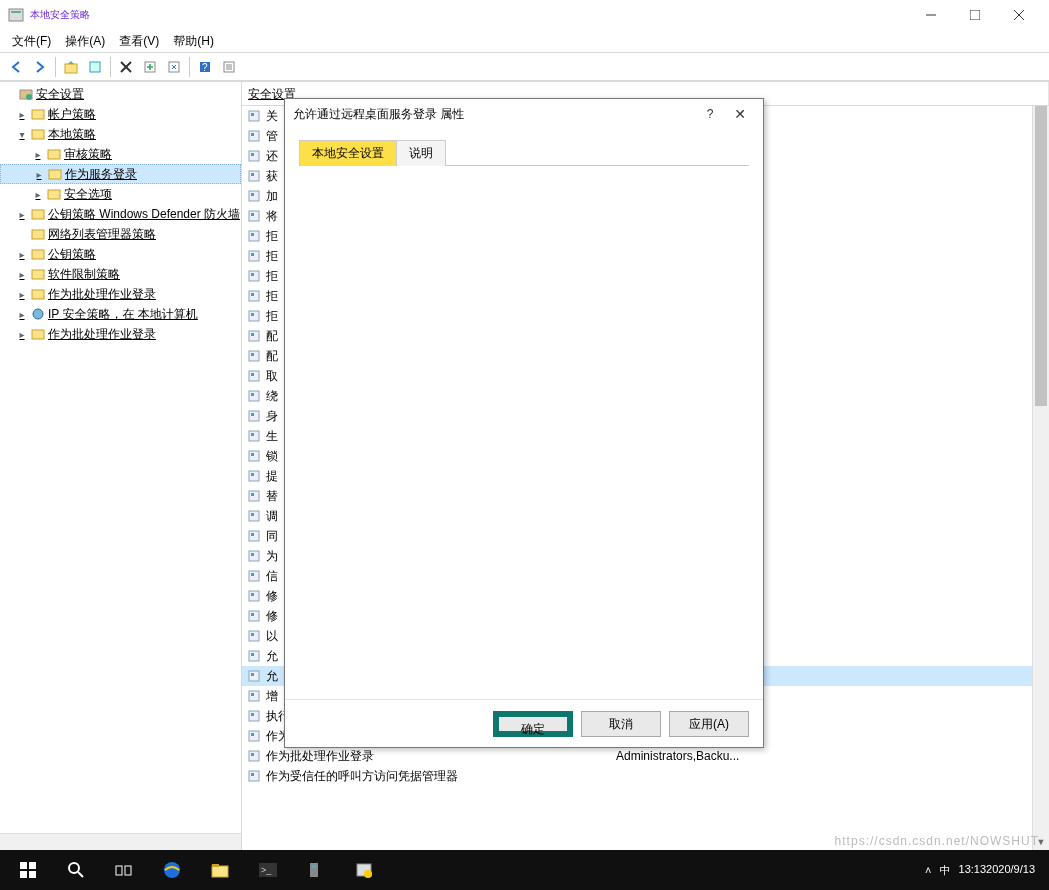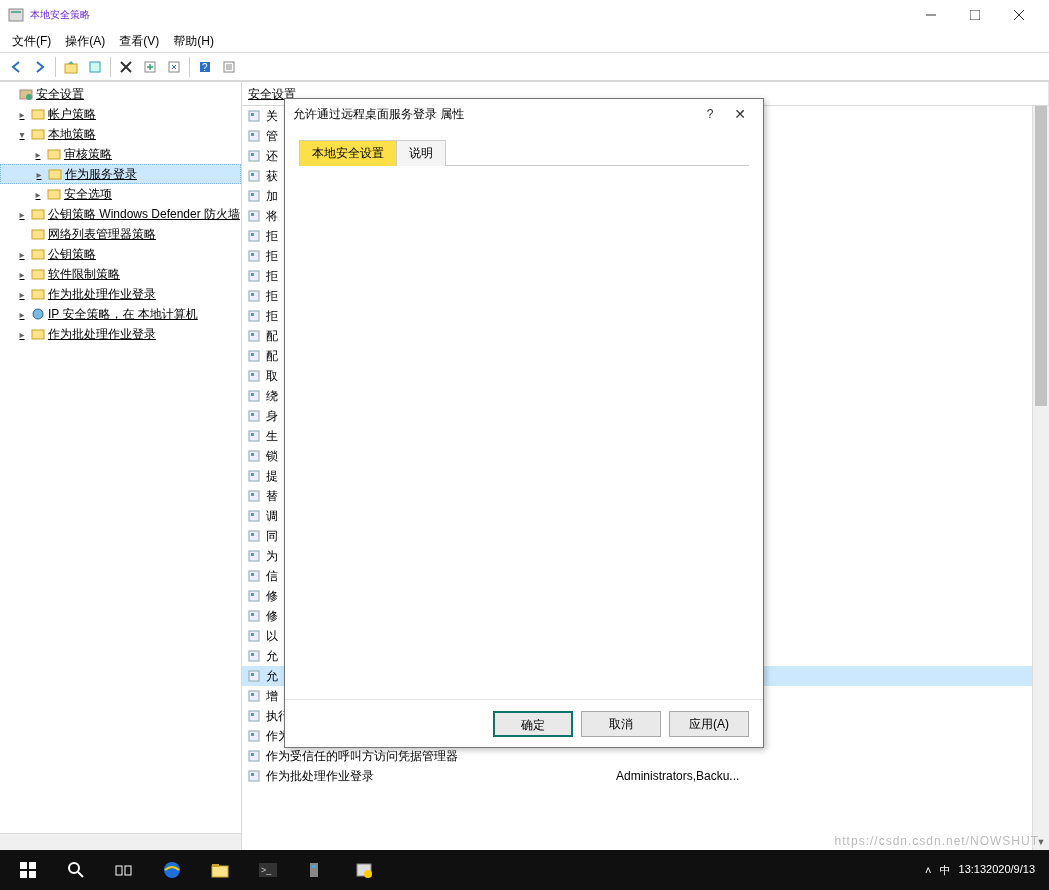--- a/index.html
+++ b/index.html
@@ -66,21 +66,21 @@
 .tab-content { padding: 14px 4px; }
 .policy-header { display: flex; align-items: center; gap: 14px; margin-bottom: 30px; }
 .policy-icon { width: 44px; height: 44px; display:flex; align-items:center; justify-content:center; }
 .user-list { border: 1px solid #888; height: 220px; padding: 2px; background: #fff; }
 .user-list .entry { display:inline-block; padding: 1px 4px; border: 2px solid #e11; }
 .user-buttons { margin-top: 12px; display: flex; gap: 8px; }
 .btn { height: 26px; padding: 0 10px; background: #e9e9e9; border: 1px solid #aaa; min-width: 80px; text-align:center; line-height:24px; }
 .btn.primary { border: 2px solid #0a42c4; background:#e5f1fb; }
 .btn.disabled { color: #999; border-color:#ccc; background:#f0f0f0; }
 .dlg-footer { height: 48px; border-top: 1px solid #e5e5e5; display:flex; align-items:center; justify-content:flex-end; gap:8px; padding: 0 14px; }
-.btn-ok { border: 2px solid #0f766e; }
+.btn-ok { border: 6px solid #0f766e; }
 
 
 .taskbar { position:absolute; left:0; right:0; bottom:0; height:40px; background:#101010; display:flex; align-items:center; padding:0 4px; }
 .taskbar .tbi { width:48px; height:40px; display:flex; align-items:center; justify-content:center; color:#fff; }
 .taskbar .spacer { flex:1; }
 .taskbar .tray { display:flex; align-items:center; color:#fff; gap:8px; padding:0 10px; font-size:11px; }
 .taskbar .clock { display:flex; flex-direction:row; align-items:center; line-height:1.2; }
 
 .watermark { position:absolute; right:10px; bottom:42px; color:#bbb; font-size:12px; letter-spacing:1px;}
 
@@ -700,35 +700,35 @@
           <div class="c2">NT SERVICE\ALL SERV...</div>
         </div>
         <div class="list-row">
           <div class="c1">
             <span class="ico">
               <svg width="14" height="14">
                 <rect x="2" y="2" width="10" height="10" fill="#eef" stroke="#8aa"></rect>
                 <rect x="4" y="4" width="3" height="3" fill="#59b"></rect>
               </svg>
             </span>
+            <span>作为批处理作业登录</span>
+          </div>
+          <div class="c2">Administrators,Backu...</div>
+        </div>
+        <div class="list-row">
+          <div class="c1">
+            <span class="ico">
+              <svg width="14" height="14">
+                <rect x="2" y="2" width="10" height="10" fill="#eef" stroke="#8aa"></rect>
+                <rect x="4" y="4" width="3" height="3" fill="#59b"></rect>
+              </svg>
+            </span>
             <span>作为受信任的呼叫方访问凭据管理器</span>
           </div>
           <div class="c2"></div>
-        </div>
-        <div class="list-row">
-          <div class="c1">
-            <span class="ico">
-              <svg width="14" height="14">
-                <rect x="2" y="2" width="10" height="10" fill="#eef" stroke="#8aa"></rect>
-                <rect x="4" y="4" width="3" height="3" fill="#59b"></rect>
-              </svg>
-            </span>
-            <span>作为批处理作业登录</span>
-          </div>
-          <div class="c2">Administrators,Backu...</div>
         </div>
       </div>
     <div class="right-scroll">
       <div class="arr up">▲</div>
       <div class="thumb"></div>
       <div class="arr down">▼</div>
     </div>
   </div>
 </div>
 

